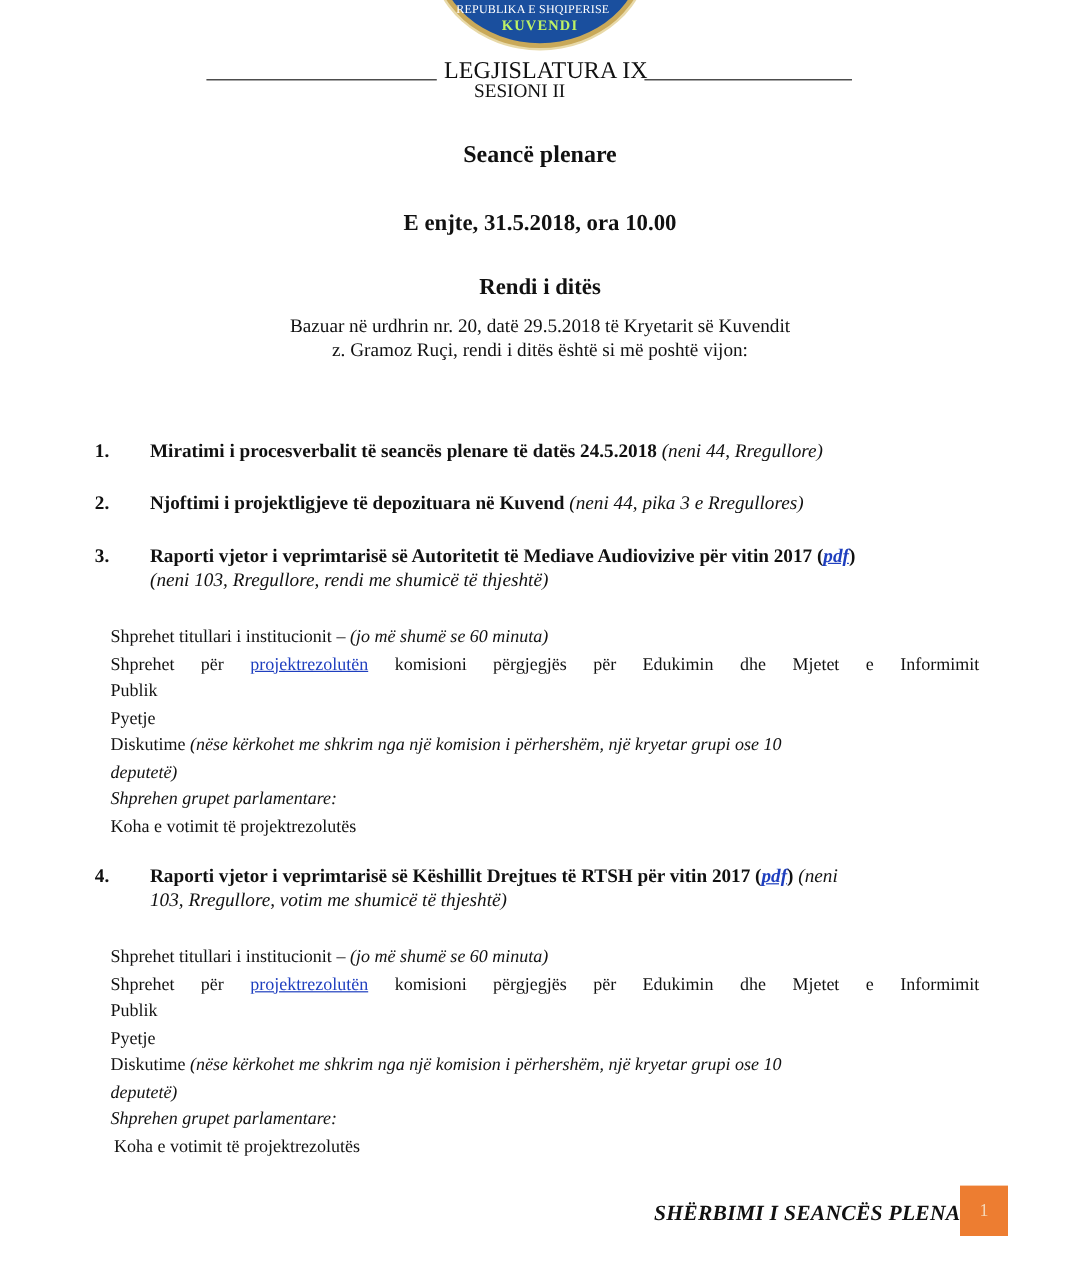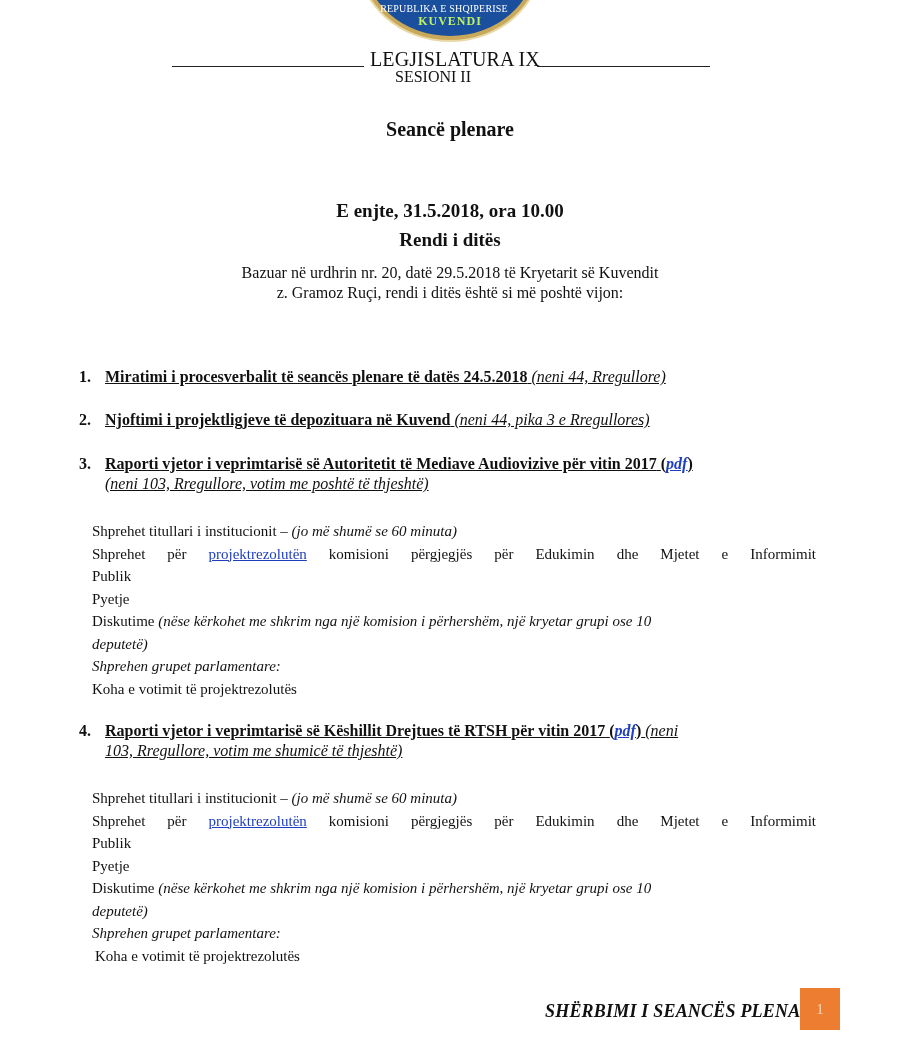--- a/index.html
+++ b/index.html
@@ -40,31 +40,31 @@
       font-size: 20px; letter-spacing: 0.1px;
     }
     .session {
       position: absolute; left: 395px; top: 68px; font-size: 16px;
     }
     .center-title {
       position: absolute; left: 0; width: 900px; text-align: center;
       font-weight: bold;
     }
     .t1 { top: 118px; font-size: 20px; }
-    .t2 { top: 176px; font-size: 19px; margin-top: 24px; }
+    .t2 { top: 176px; font-size: 19px; }
     .t3 { top: 229px; font-size: 19px; }
     .intro {
       position: absolute; left: 0; width: 900px; top: 263px;
       text-align: center; font-size: 16px; line-height: 20px;
     }
     .item {
       position: absolute; left: 79px; width: 760px; font-size: 16px; line-height: 20px;
     }
     .item .num { position: absolute; left: 0; top: 0; font-weight: bold; }
-    .item .body { margin-left: 26px; text-decoration: underline; }
+    .item .body { margin-left: 46px; }
     .bold { font-weight: bold; }
     .ital { font-style: italic; }
     a.link { color: #1f3fbf; text-decoration: underline; }
     .sub {
       position: absolute; left: 92px; width: 724px; font-size: 15px; line-height: 22.5px;
     }
     .sub .line { display: block; }
     .justify { text-align: justify; text-align-last: justify; display: block; }
     .footer-text {
       position: absolute; left: 545px; top: 1001px;
@@ -114,21 +114,21 @@
     <span class="bold">Njoftimi i projektligjeve të depozituara në Kuvend</span>
     <span class="ital">(neni 44, pika 3 e Rregullores)</span>
   </div>
 </div>
 
 <div class="item" style="top:454px;">
   <span class="num">3.</span>
   <div class="body">
     <span class="bold">Raporti vjetor i veprimtarisë së Autoritetit të Mediave Audiovizive për vitin 2017</span>
     <span class="bold">(</span><a class="link bold ital" href="#">pdf</a><span class="bold">)</span><br>
-    <span class="ital">(neni 103, Rregullore, votim me poshtë të thjeshtë)</span>
+    <span class="ital">(neni 103, Rregullore, rendi me shumicë të thjeshtë)</span>
   </div>
 </div>
 
 <div class="sub" style="top:520px;">
   <span class="line">
     <span>Shprehet titullari i institucionit –</span>
     <span class="ital">(jo më shumë se 60 minuta)</span>
   </span>
   <span class="justify">
     <span>Shprehet për</span>

